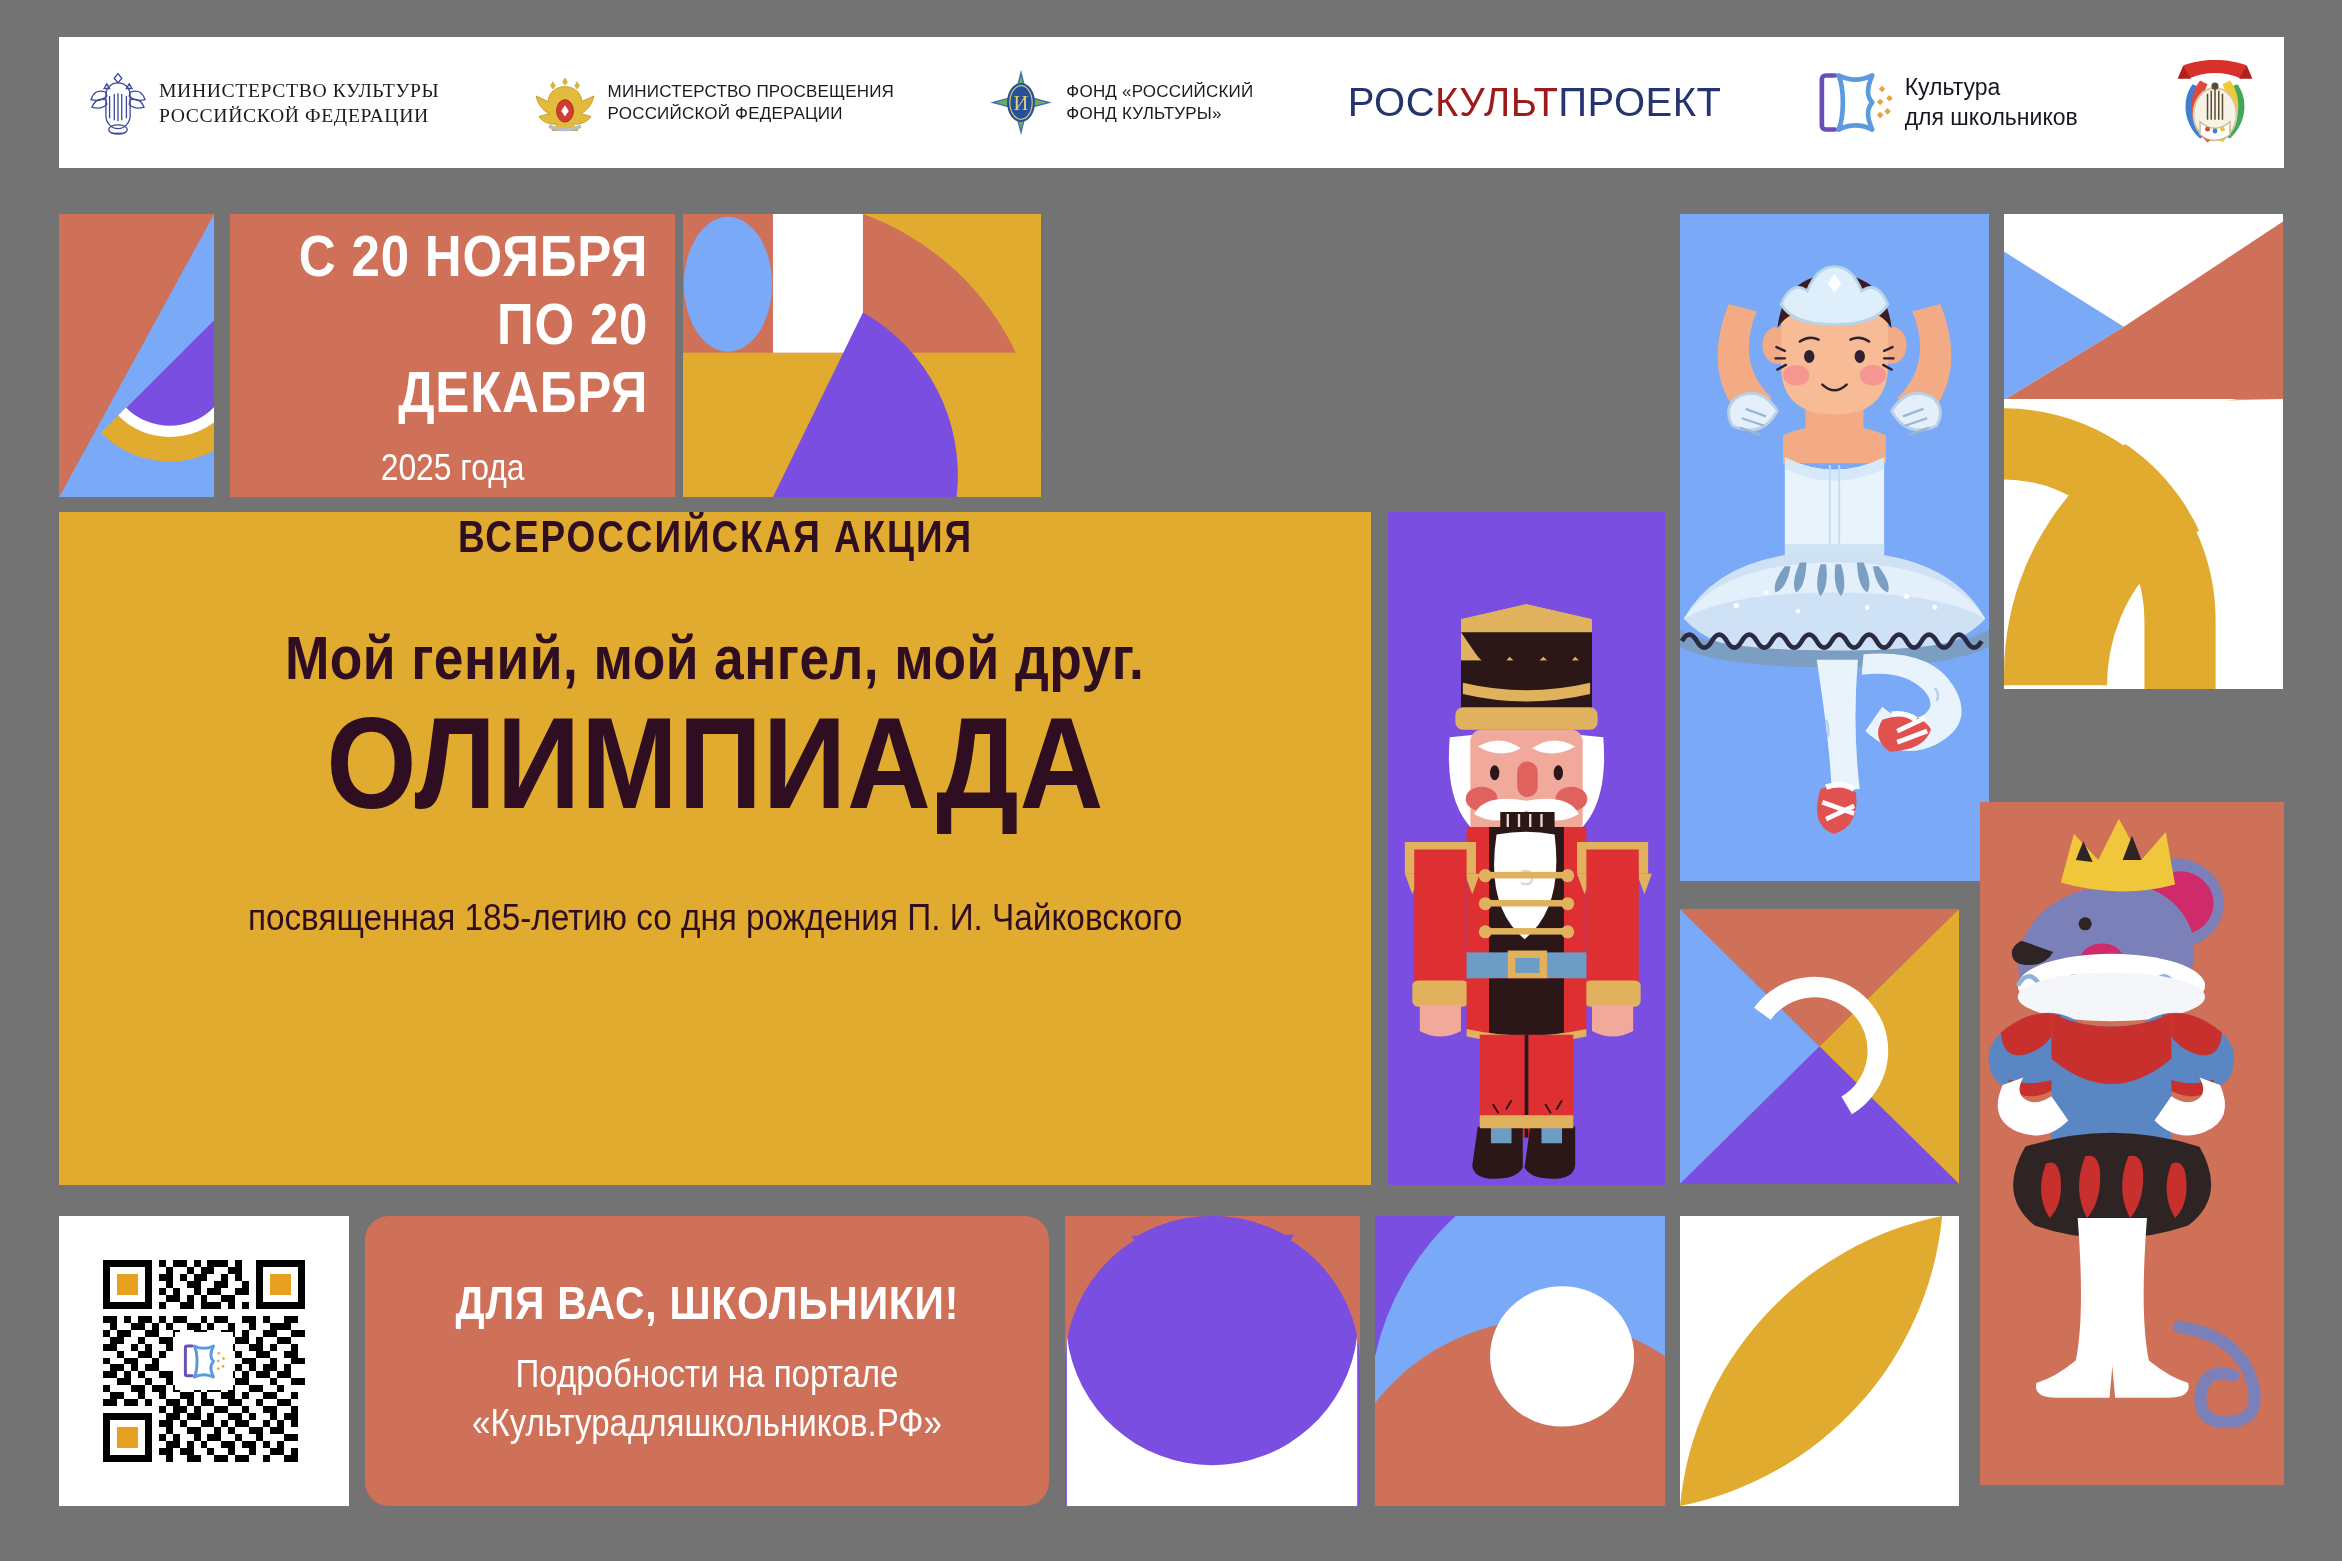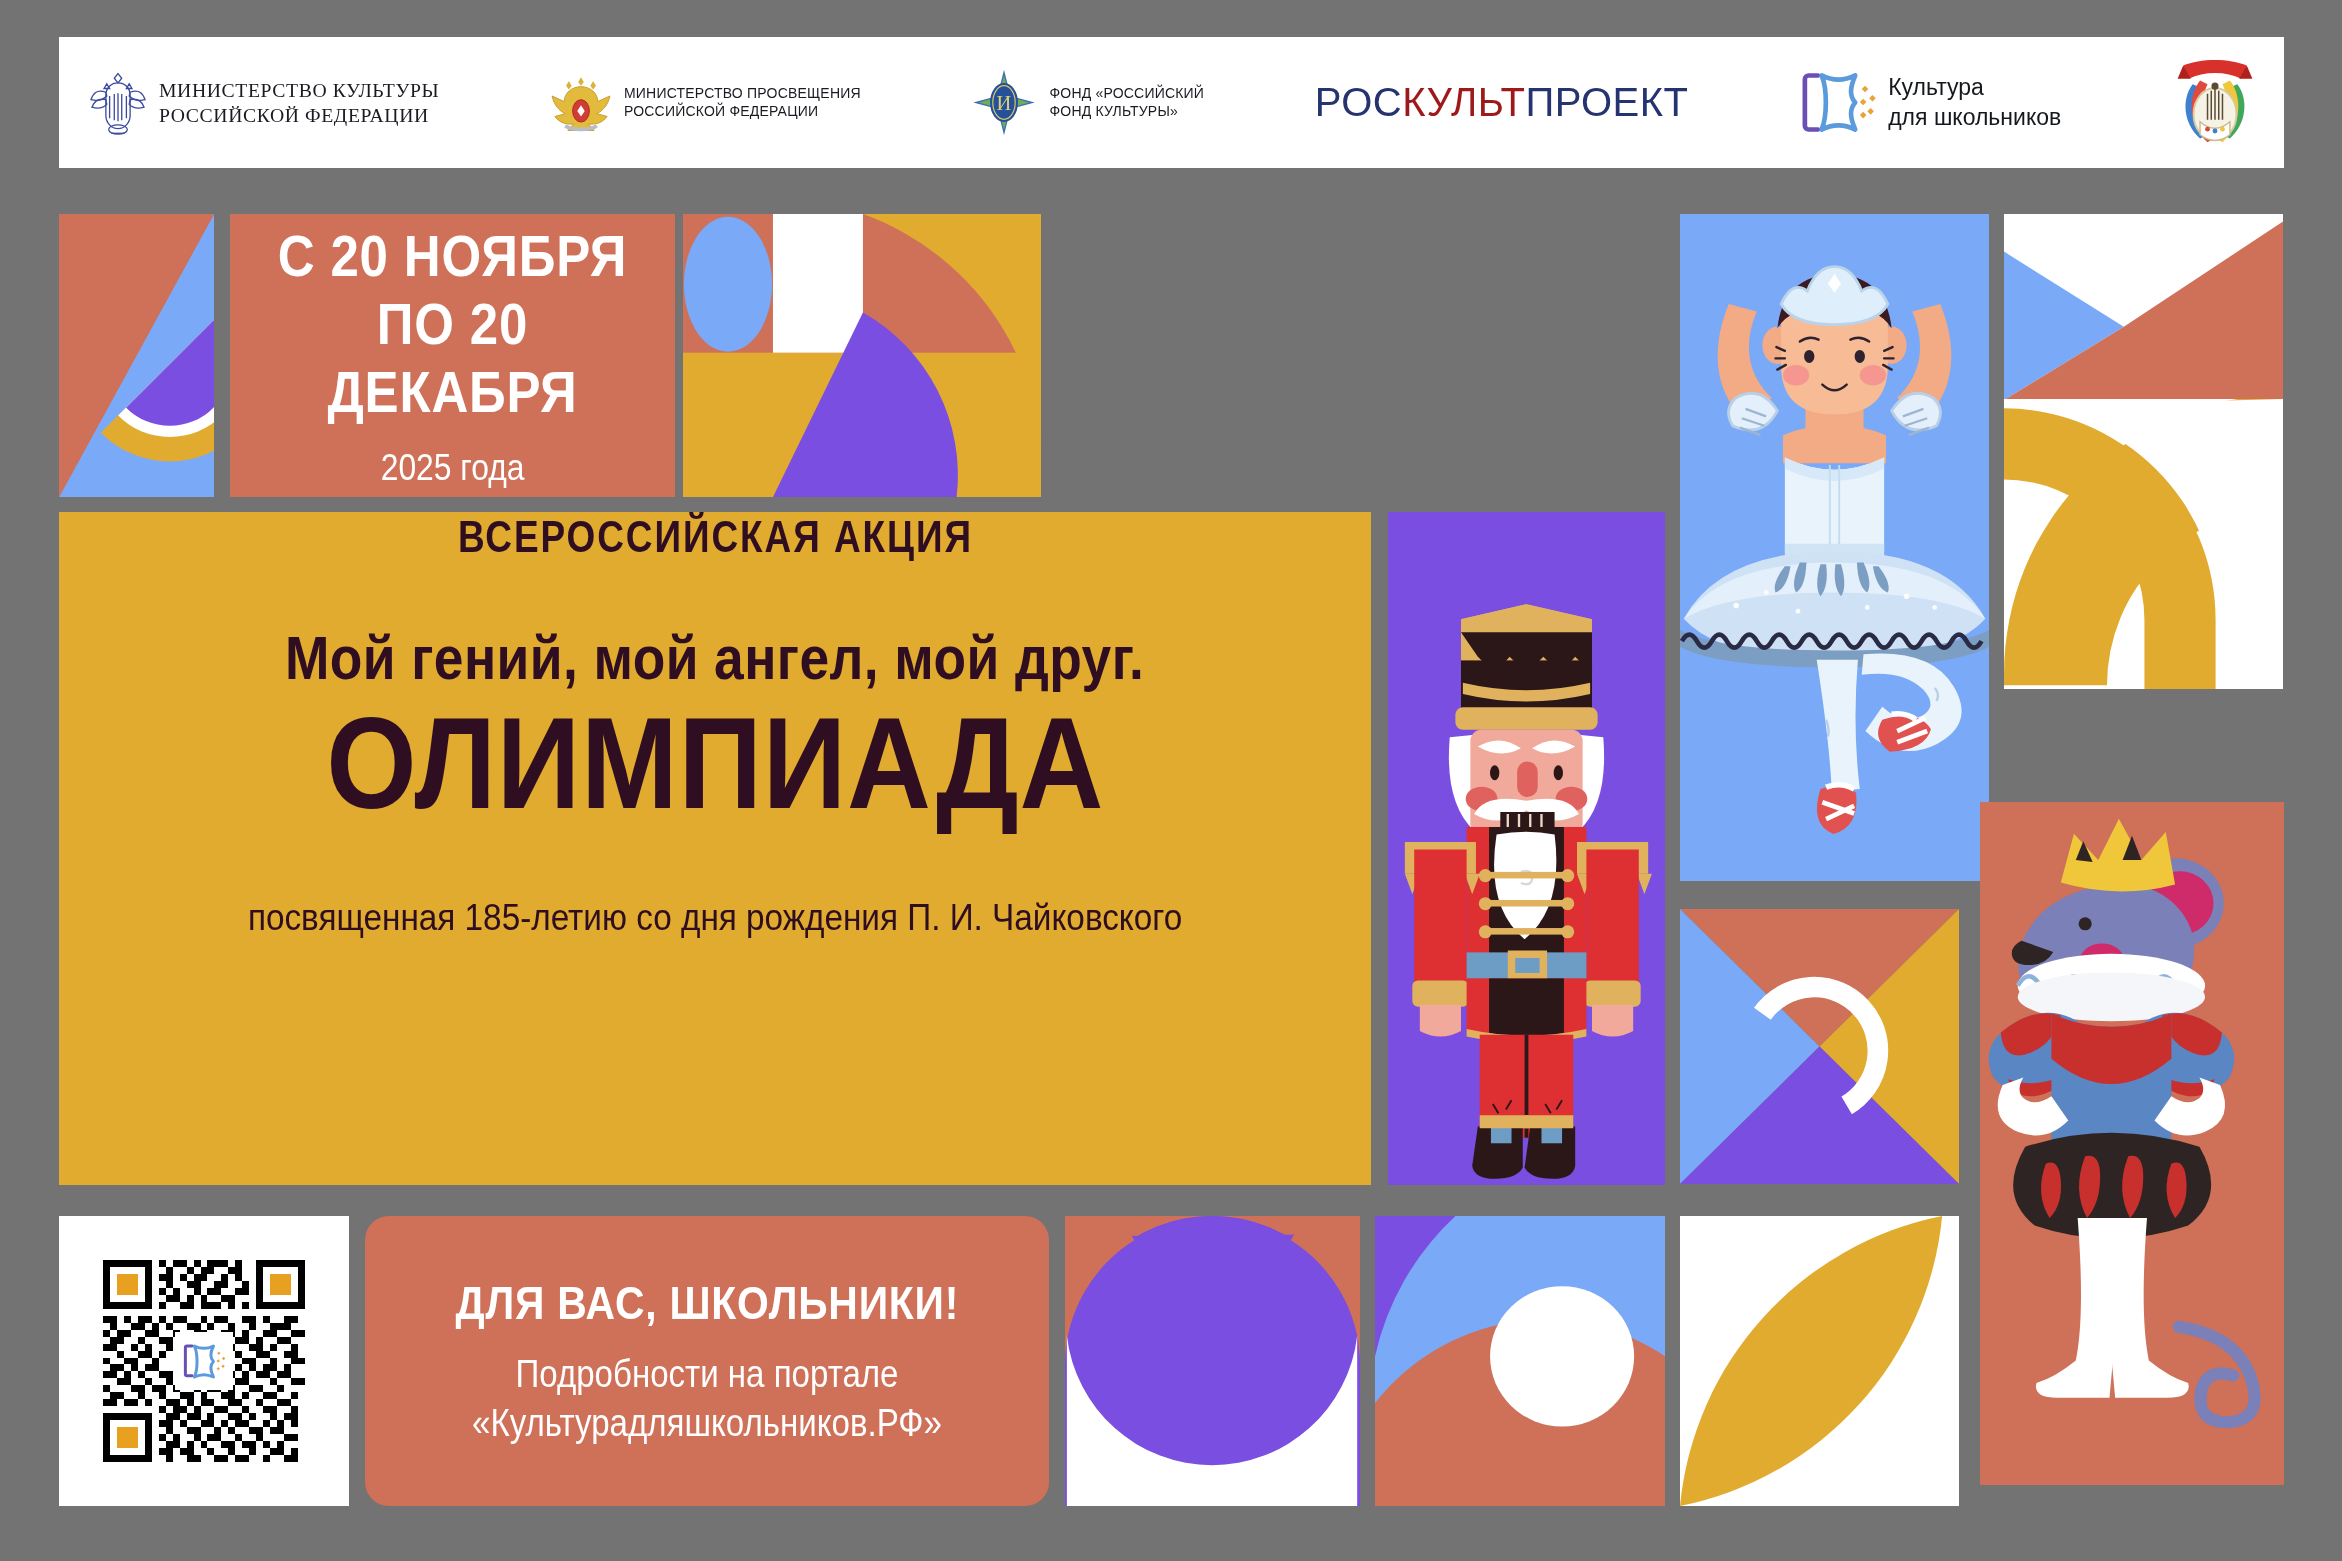--- a/index.html
+++ b/index.html
@@ -23,21 +23,21 @@
     width: 2225px; height: 131px;
     background: #ffffff;
     display: flex;
     align-items: center;
     justify-content: space-between;
     padding: 0 26px 0 30px;
   }
   .logo { display: flex; align-items: center; gap: 12px; }
   .logo-mark { flex: 0 0 auto; display: block; }
   .logo-text {
-    font-size: 14px; line-height: 1.25;
+    font-size: 17px; line-height: 1.25;
     color: #1a1a22; letter-spacing: 0.2px;
     white-space: pre-line;
   }
   .logo-text.serif { font-family: "Liberation Serif", serif; font-size: 19.7px; letter-spacing: 0.6px;}
   .rkp { font-size: 40px; font-weight: 400; letter-spacing: 0.5px; color: #253470; white-space: nowrap;}
   .rkp .mid { color: #9e1a1a; }
   .kds-text { font-size: 23px; line-height: 1.3; color: #16181f; white-space: pre-line; }
 
   
   .panel { position: absolute; overflow: hidden; }
@@ -249,21 +249,21 @@
       <g transform="translate(118,160)">
         <path d="M-110 0 a110 110 0 0 1 110 -110 L0 0 Z" fill="none"></path>
         <circle r="104" fill="#e0ab2e" clip-path="inset(0 0 50% 0)" transform="rotate(135)"></circle>
         <circle r="78" fill="#ffffff" clip-path="inset(0 0 50% 0)" transform="rotate(135)"></circle>
         <circle r="66" fill="#7a4ee0" clip-path="inset(0 0 50% 0)" transform="rotate(135)"></circle>
       </g>
       <polygon points="0,0 165,0 0,302" fill="#cf7058"></polygon>
     </svg>
   </div>
 
-  <div class="panel bg-salmon" id="date-panel" style="left:230px; top:214px; width:445px; height:283px;">
+  <div class="panel bg-salmon" id="date-panel" style="left:230px; top:214px; width:445px; height:283px;text-align:right;">
     <div class="date-main">С 20 НОЯБРЯ
 ПО 20 ДЕКАБРЯ</div>
     <div class="date-year">2025 года</div>
   </div>
 
   <div class="panel" style="left:683px; top:214px; width:358px; height:283px;">
     <svg width="358" height="283" viewBox="0 0 382 302" preserveAspectRatio="none">
       <rect width="382" height="302" fill="#cf7058"></rect>
       <rect x="0" y="148" width="382" height="154" fill="#e0ab2e"></rect>
       <ellipse cx="48" cy="75" rx="47" ry="72" fill="#7aa9f7"></ellipse>

